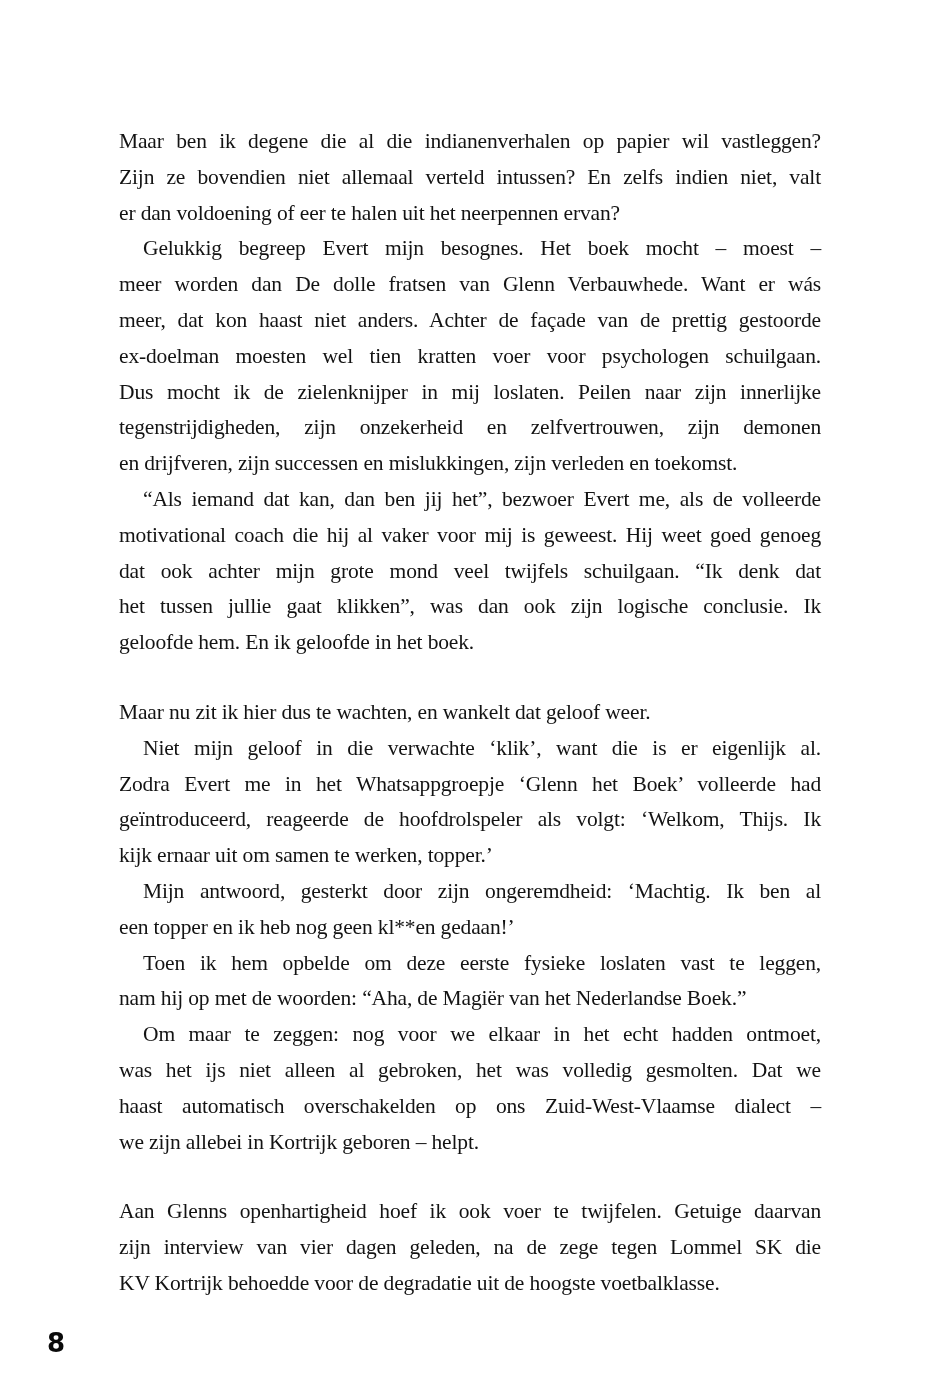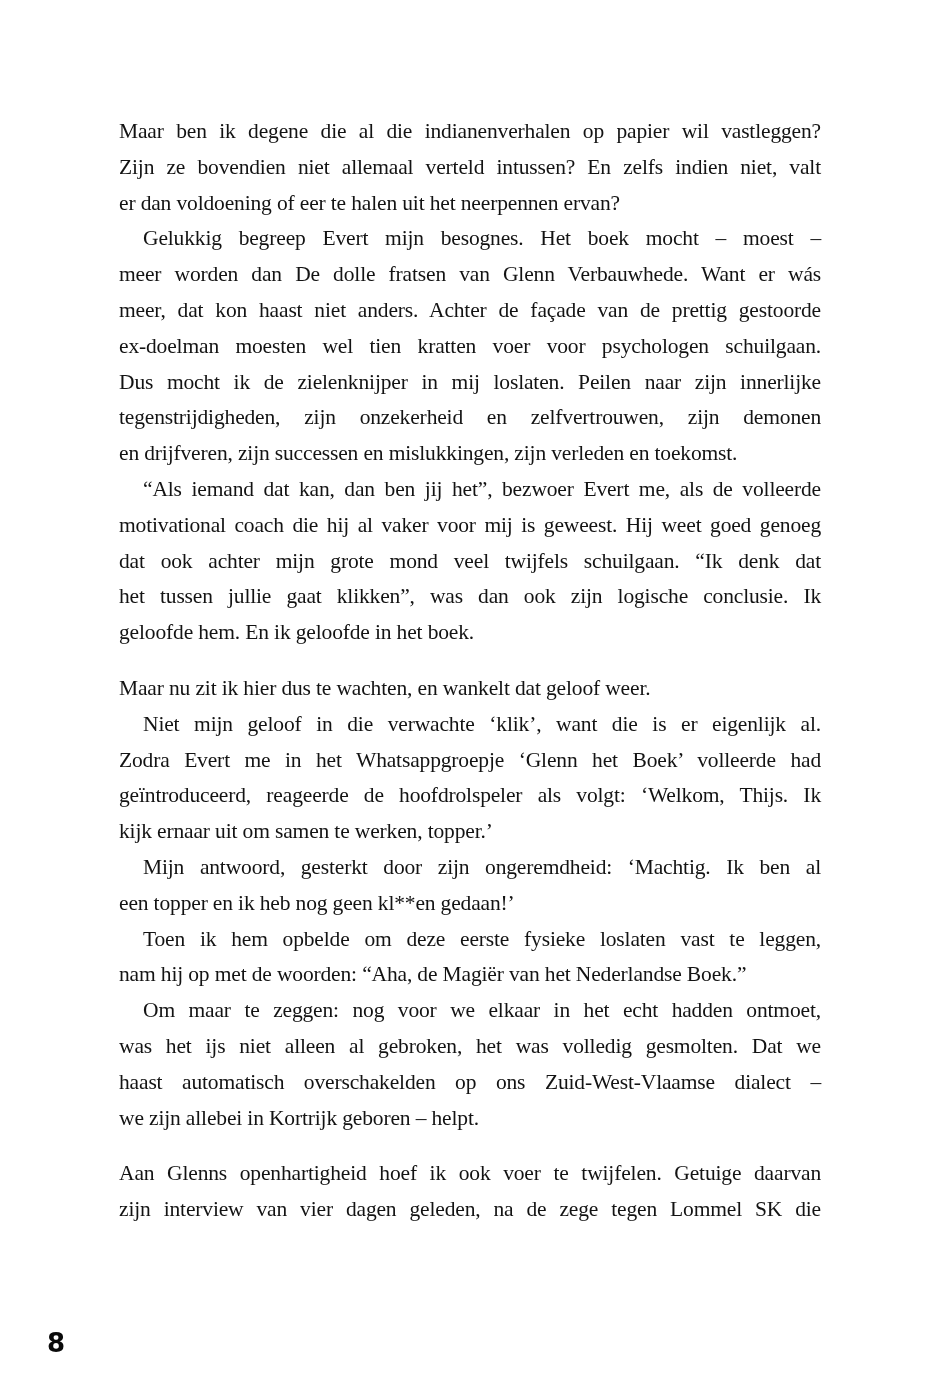--- a/index.html
+++ b/index.html
@@ -11,38 +11,38 @@
     height: 1396px;
     background: #ffffff;
     position: relative;
     overflow: hidden;
     font-family: "Liberation Serif", "DejaVu Serif", serif;
     color: #131313;
   }
   .text-block {
     position: absolute;
     left: 119px;
-    top: 114px;
+    top: 124px;
     width: 702px;
     font-size: 21.5px;
     line-height: 35.8px;
     letter-spacing: -0.15px;
   }
   .line {
     text-align: justify;
     text-align-last: justify;
   }
   .line.end {
     text-align-last: left;
   }
   .line.indent {
     text-indent: 24px;
   }
   .line.gap {
-    margin-top: 20px;
+    margin-top: 34px;
   }
   .italic {
   }
   .page-number {
     position: absolute;
     left: 47px;
     top: 1328px;
     font-family: "DejaVu Sans", sans-serif;
     font-weight: 700;
     font-size: 26px;
@@ -77,15 +77,16 @@
       <div class="line indent"><span>Mijn antwoord, gesterkt door zijn ongeremdheid: </span><span class="italic">‘Machtig. Ik ben al</span></div>
       <div class="line end"><span class="italic">een topper en ik heb nog geen kl**en gedaan!’</span></div>
       <div class="line indent"><span>Toen ik hem opbelde om deze eerste fysieke loslaten vast te leggen,</span></div>
       <div class="line end"><span>nam hij op met de woorden: “Aha, de Magiër van het Nederlandse Boek.”</span></div>
       <div class="line indent"><span>Om maar te zeggen: nog voor we elkaar in het echt hadden ontmoet,</span></div>
       <div class="line"><span>was het ijs niet alleen al gebroken, het was volledig gesmolten. Dat we</span></div>
       <div class="line"><span>haast automatisch overschakelden op ons Zuid-West-Vlaamse dialect –</span></div>
       <div class="line end"><span>we zijn allebei in Kortrijk geboren – helpt.</span></div>
       <div class="line gap"><span>Aan Glenns openhartigheid hoef ik ook voer te twijfelen. Getuige daarvan</span></div>
       <div class="line"><span>zijn interview van vier dagen geleden, na de zege tegen Lommel SK die</span></div>
+      <div class="line end"><span>KV Kortrijk behoedde voor de degradatie uit de hoogste voetbalklasse.</span></div>
     </main>
   <div class="page-number">8</div>
 </div>
 
 </body></html>

